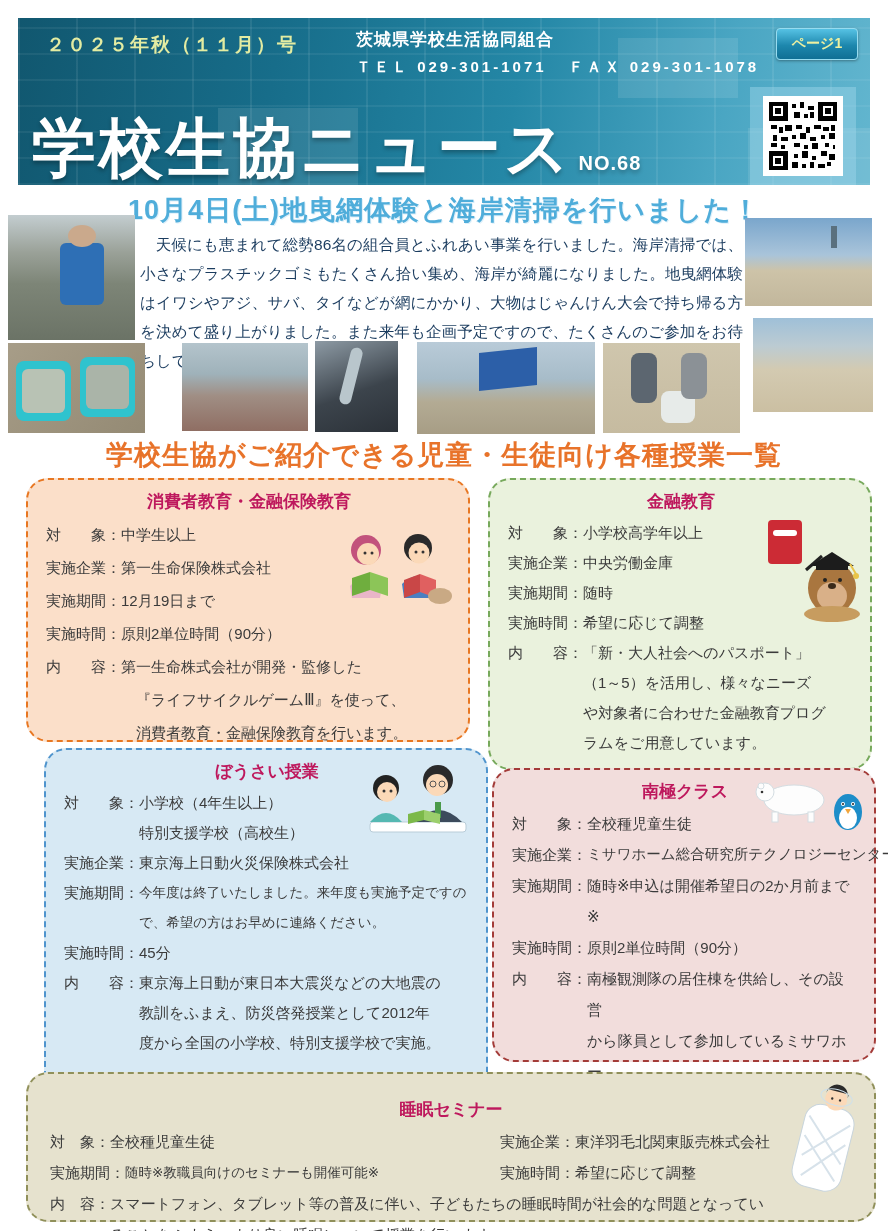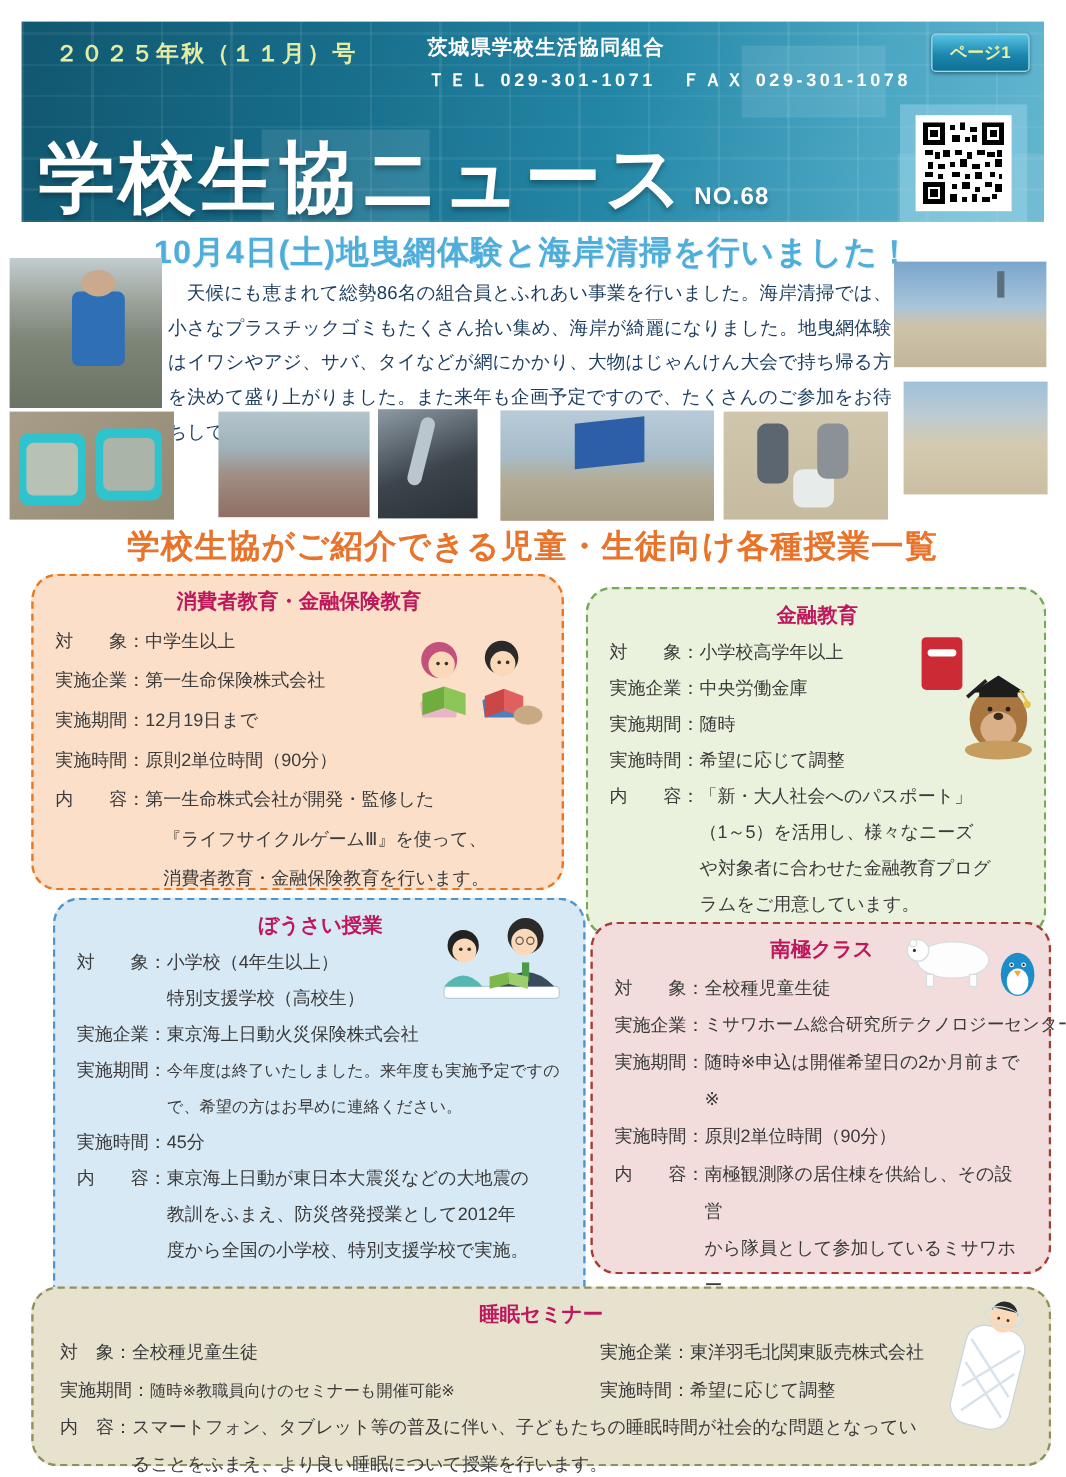--- a/index.html
+++ b/index.html
@@ -45,27 +45,27 @@
   .section-heading{position:absolute;left:60px;top:437px;width:768px;text-align:center;
     font-size:27px;font-weight:bold;color:#e8732a;letter-spacing:1px;white-space:nowrap;}
   
   .card{position:absolute;box-sizing:border-box;border-radius:22px;padding:8px 16px 8px 18px;}
   .card-title{text-align:center;font-weight:bold;font-size:17px;color:#be185d;margin:2px 0 5px;}
   .frow{display:flex;font-size:15px;color:#3b3b3b;}
   .frow .lbl{flex:none;white-space:pre;}
   .frow .val{flex:1;white-space:pre-line;}
   .card1{left:26px;top:478px;width:444px;height:264px;background:#fbdfc9;border:2px dashed #e87722;}
   .card1 .frow{line-height:33px;}
-  .card2{left:488px;top:478px;width:384px;height:292px;background:#eaf2dd;border:2px dashed #77a95c;margin-top:11px;}
+  .card2{left:488px;top:478px;width:384px;height:292px;background:#eaf2dd;border:2px dashed #77a95c;}
   .card2 .frow{line-height:30px;}
   .card3{left:44px;top:748px;width:444px;height:373px;background:#d7e9f4;border:2px dashed #4f94cd;}
   .card3 .frow{line-height:30px;}
   .card4{left:492px;top:768px;width:384px;height:294px;background:#f2dddc;border:2px dashed #a33b38;}
   .card4 .frow{line-height:31px;}
-  .card5{left:26px;top:1072px;width:850px;height:150px;background:#e6e2ce;border:2px dashed #90905a;padding:8px 22px;}
+  .card5{left:26px;top:1072px;width:850px;height:150px;background:#e6e2ce;border:2px dashed #90905a;padding:22px 22px;}
   .card5 .frow{line-height:31px;}
   .card5-grid{display:grid;grid-template-columns:440px 1fr;column-gap:10px;}
   .val.small{font-size:13.5px;}
   .val.narrow{font-size:14.5px;white-space:nowrap;}
   .illu{position:absolute;}
   .span2{grid-column:1 / span 2;}
 </style>
 </head>
 <body>
 

